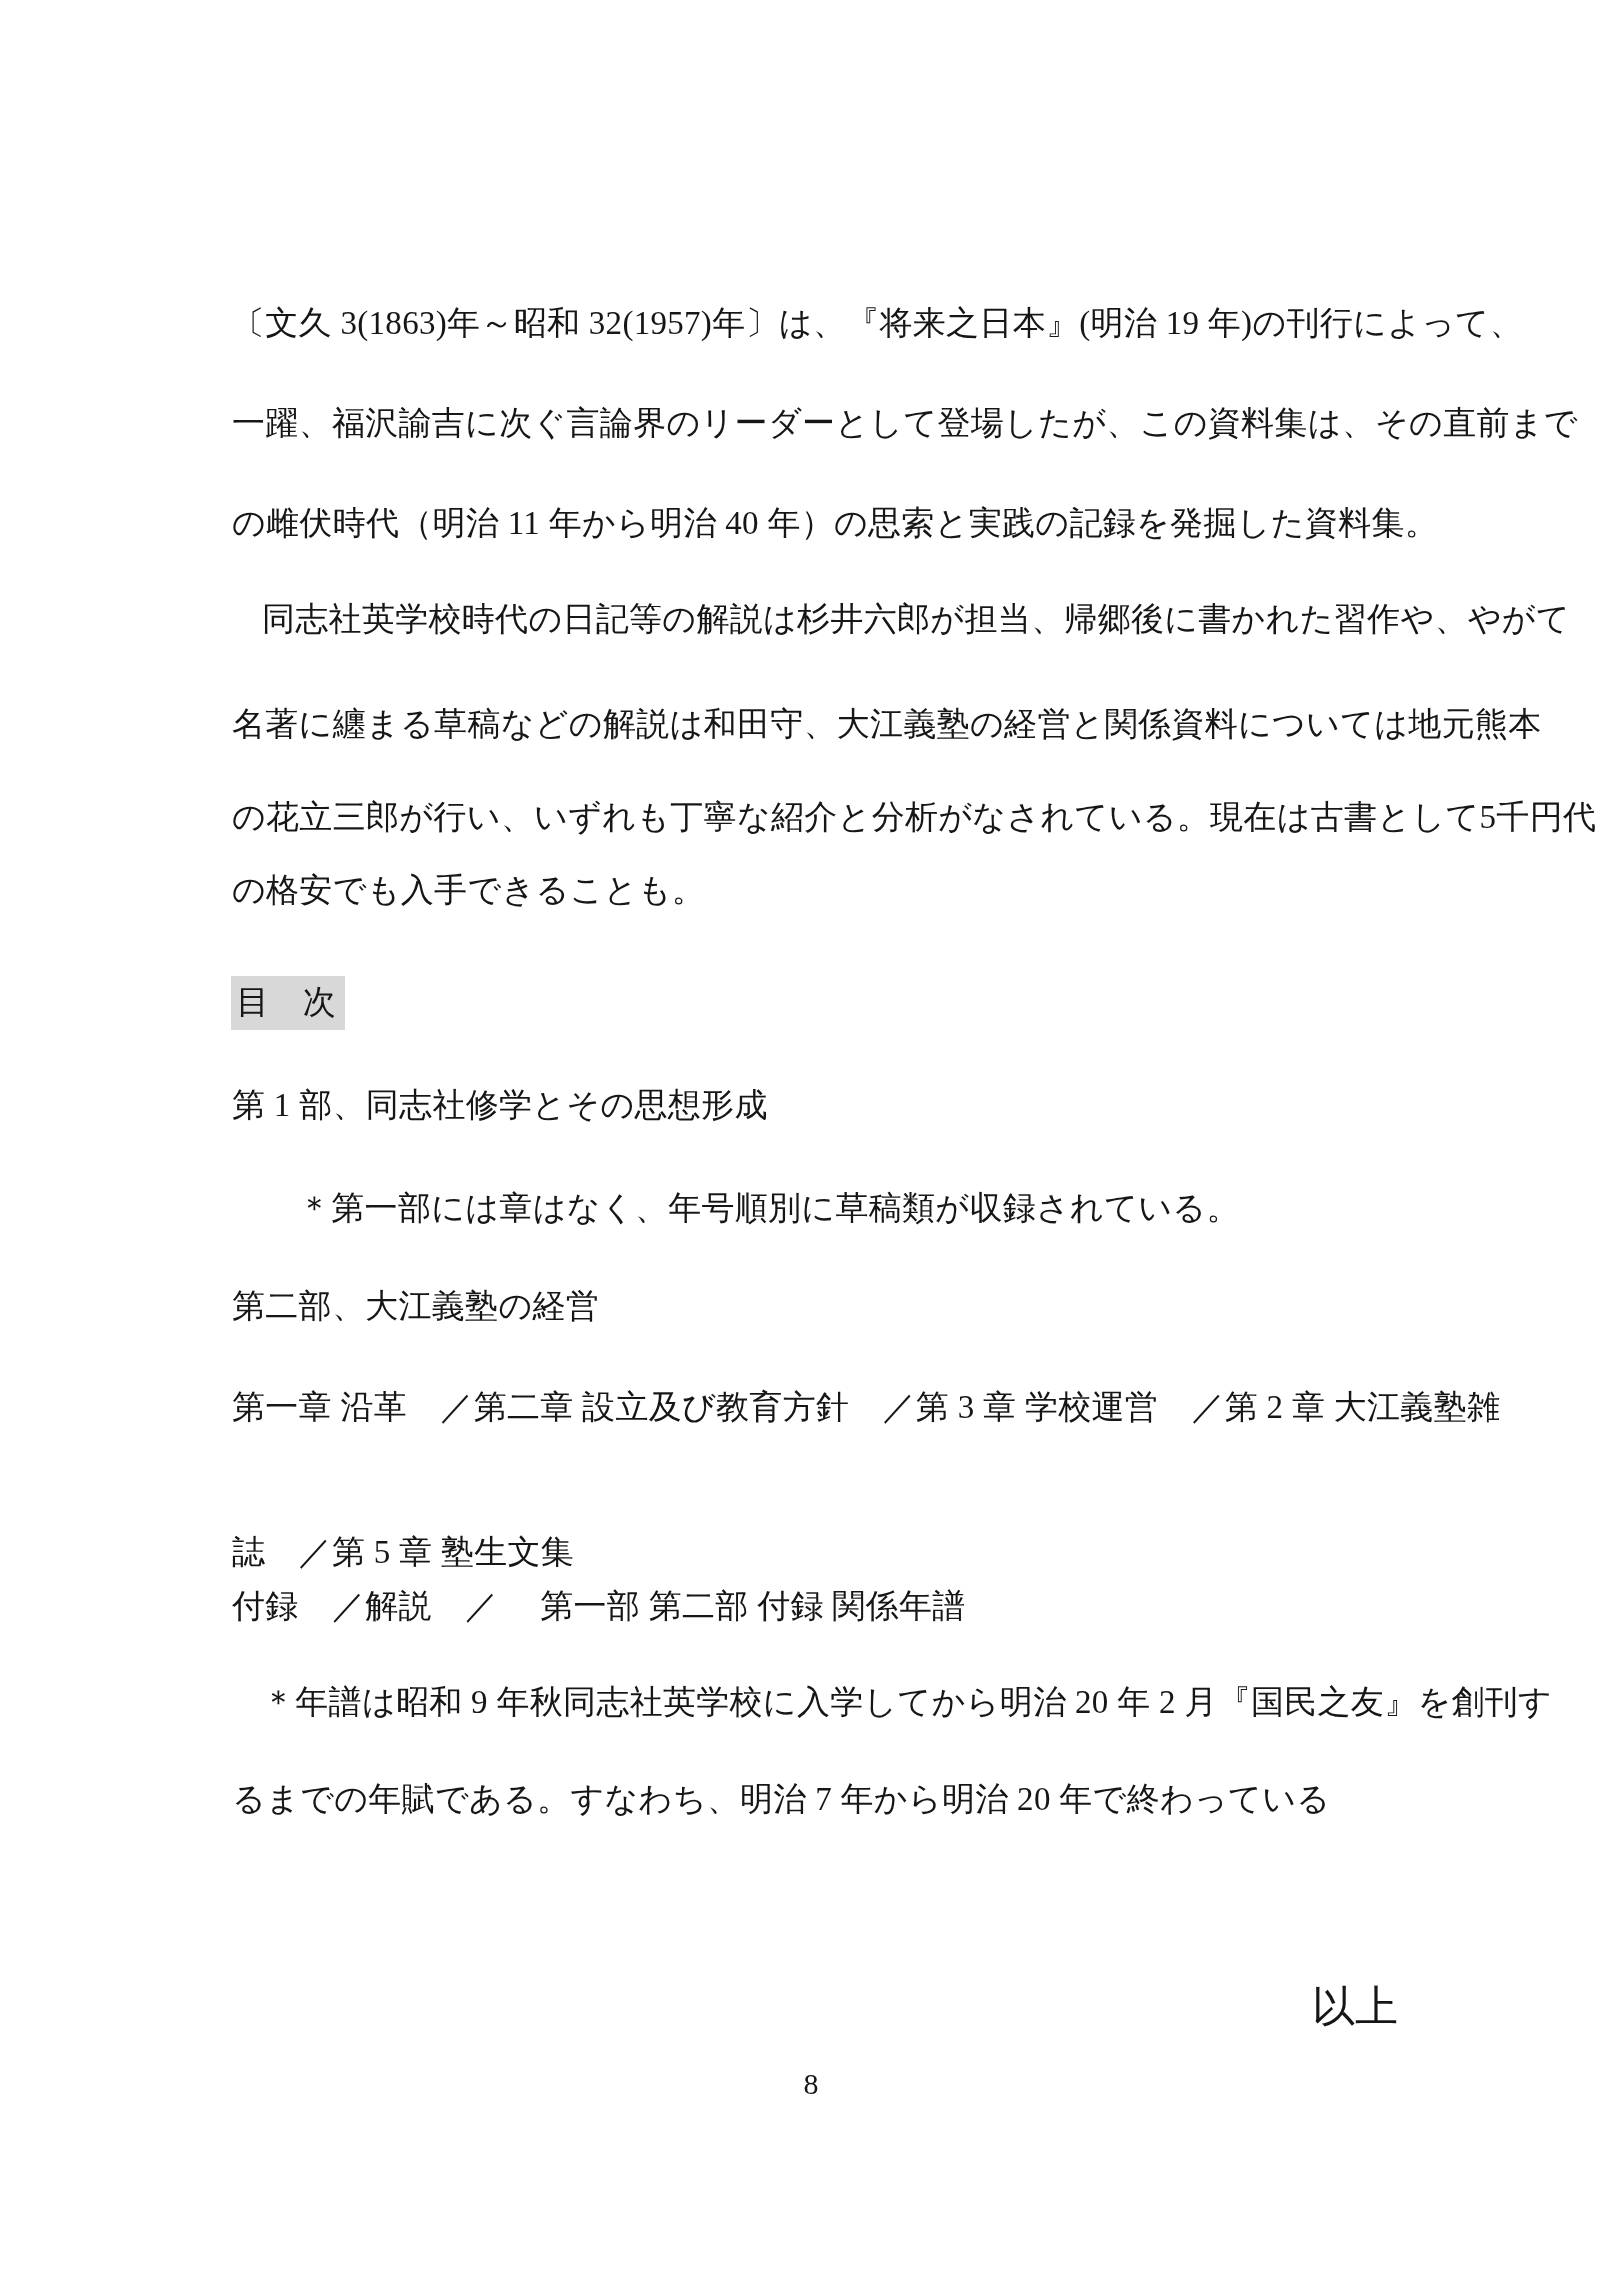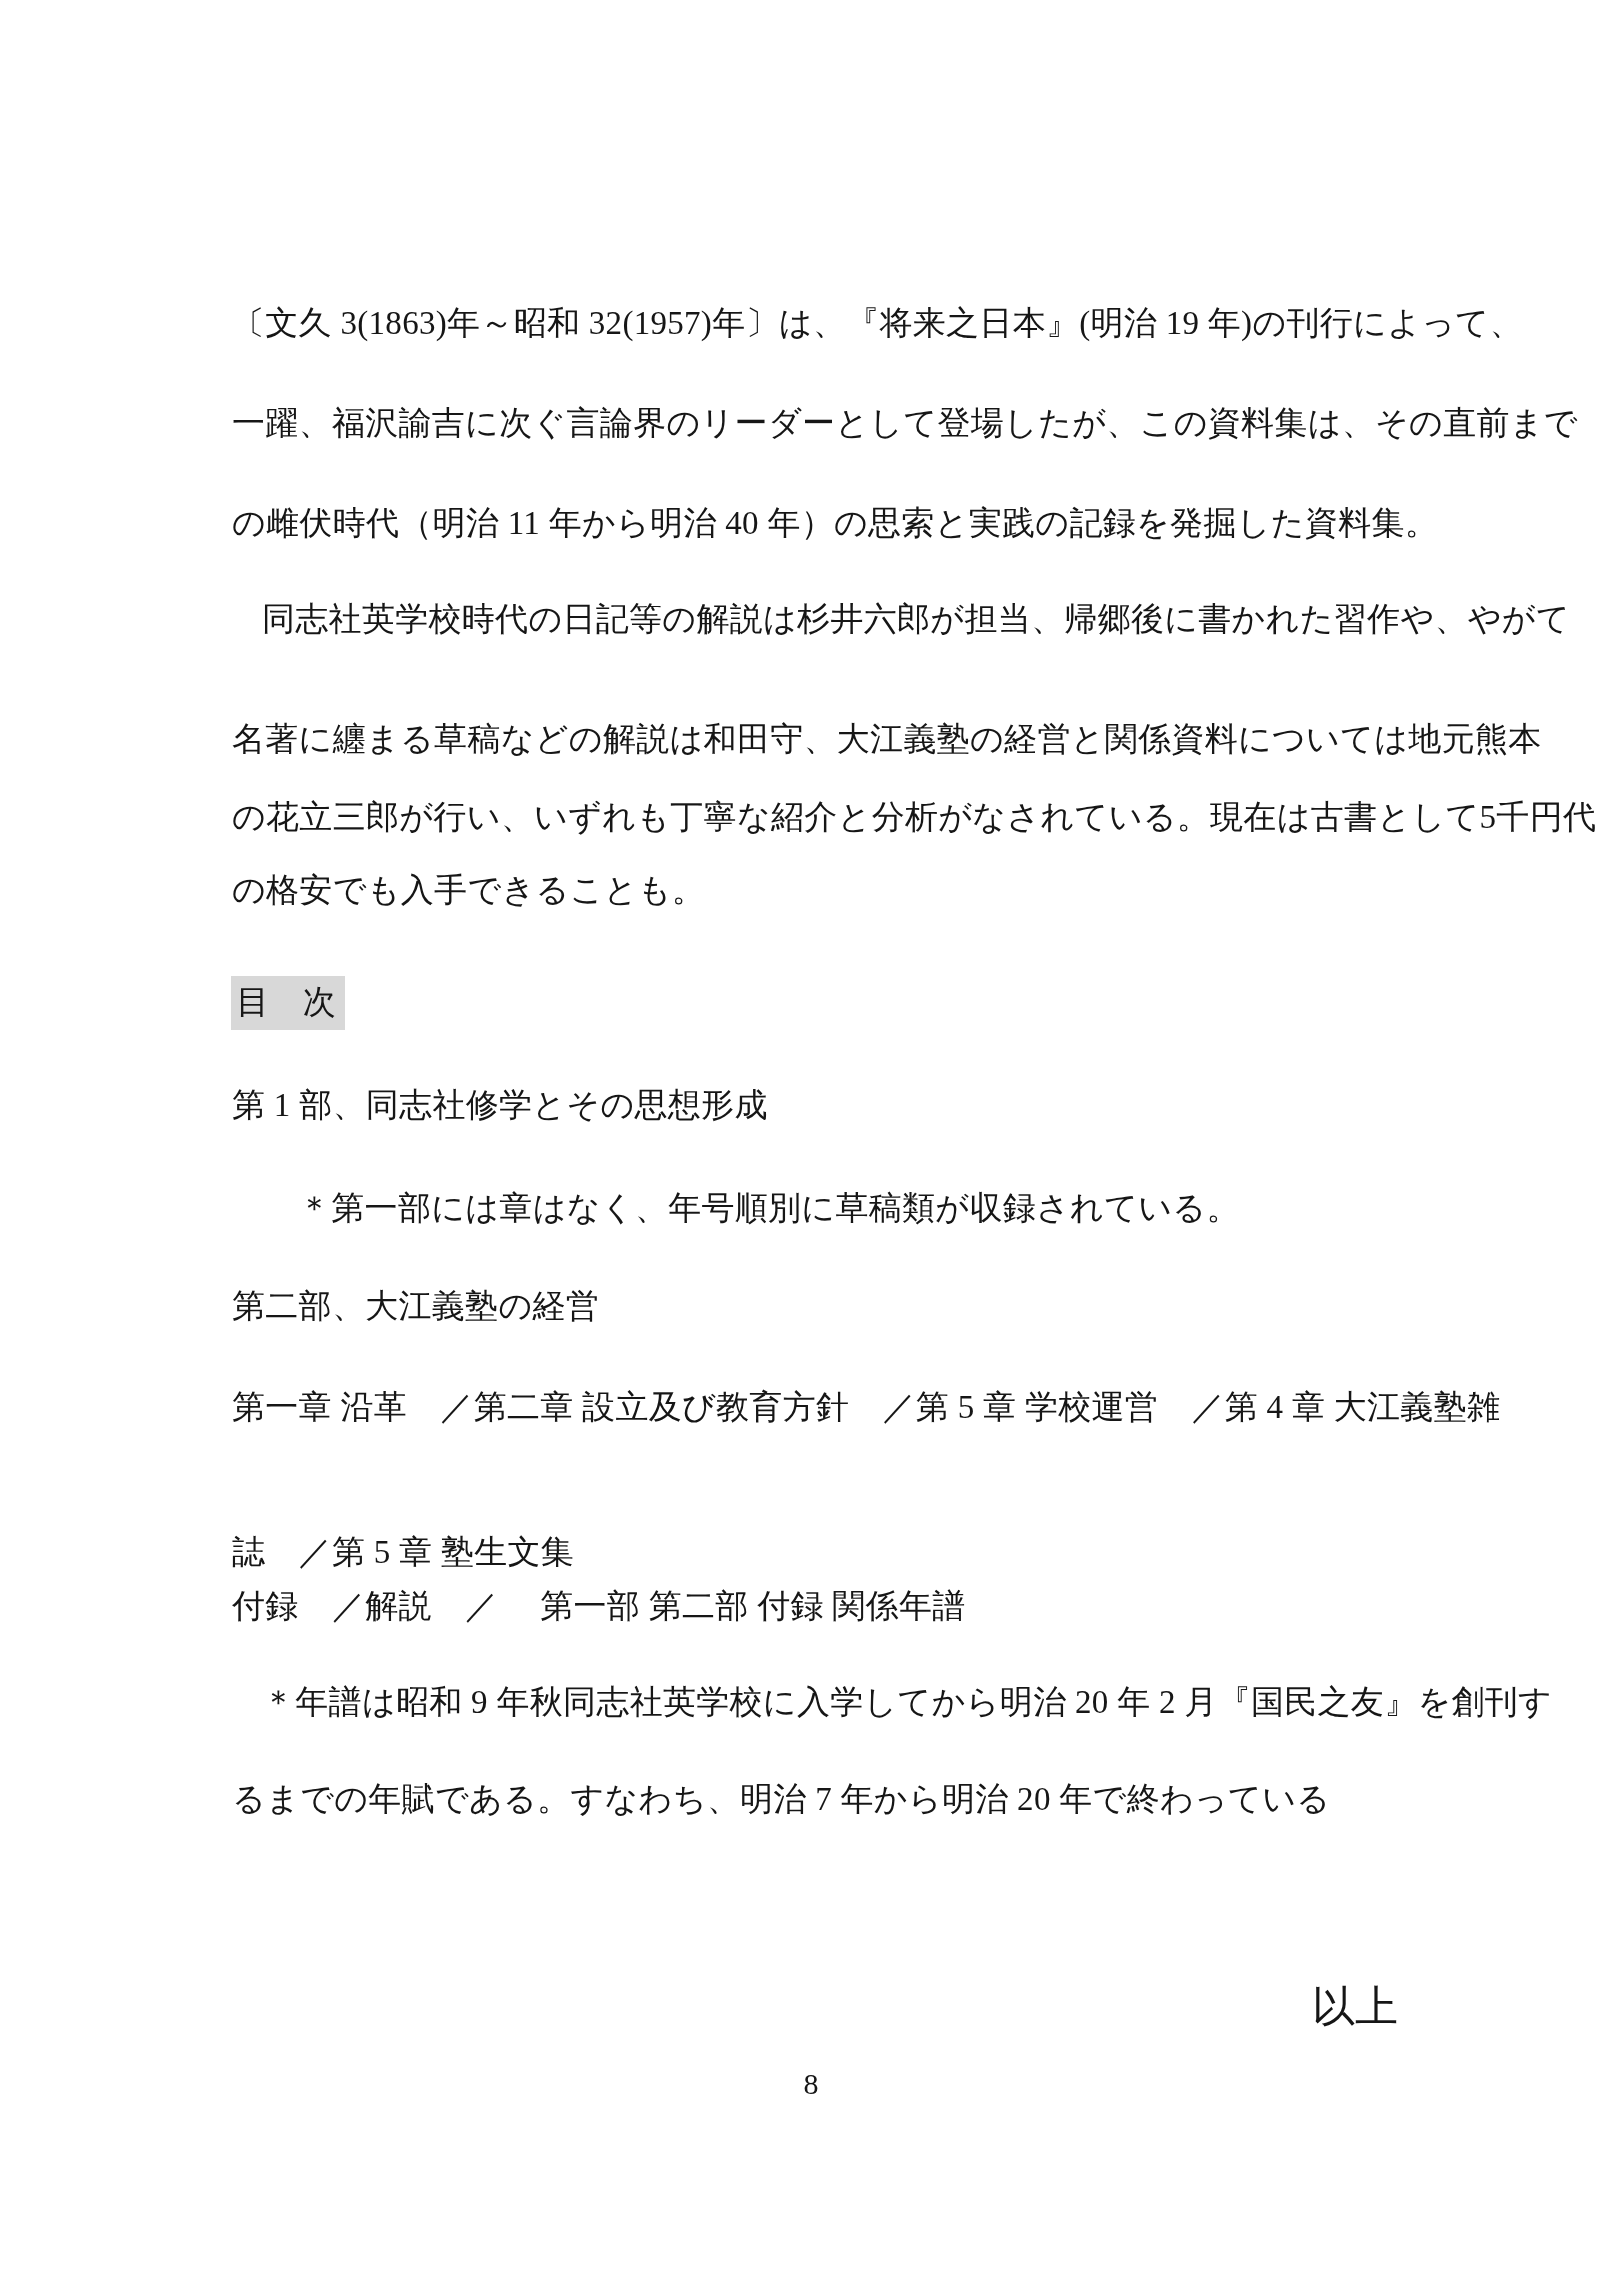--- a/index.html
+++ b/index.html
@@ -61,32 +61,32 @@
 </style>
 </head>
 <body>
 
 <div class="page">
 
   <div class="line" style="top:303px">〔文久 3(1863)年～昭和 32(1957)年〕は、『将来之日本』(明治 19 年)の刊行によって、</div>
   <div class="line" style="top:403px">一躍、福沢諭吉に次ぐ言論界のリーダーとして登場したが、この資料集は、その直前まで</div>
   <div class="line" style="top:503px">の雌伏時代（明治 11 年から明治 40 年）の思索と実践の記録を発掘した資料集。</div>
   <div class="line indent-1" style="top:599px">同志社英学校時代の日記等の解説は杉井六郎が担当、帰郷後に書かれた習作や、やがて</div>
-  <div class="line" style="top:719px">名著に纏まる草稿などの解説は和田守、大江義塾の経営と関係資料については地元熊本</div>
+  <div class="line" style="top:704px">名著に纏まる草稿などの解説は和田守、大江義塾の経営と関係資料については地元熊本</div>
   <div class="line" style="top:797px">の花立三郎が行い、いずれも丁寧な紹介と分析がなされている。現在は古書として5千円代</div>
   <div class="line" style="top:870px">の格安でも入手できることも。</div>
 
   <div class="toc-heading-line">
     <span class="toc-highlight">目　次</span>
   </div>
 
   <div class="line" style="top:1085px">第 1 部、同志社修学とその思想形成</div>
   <div class="line indent-2" style="top:1188px">＊第一部には章はなく、年号順別に草稿類が収録されている。</div>
   <div class="line" style="top:1286px">第二部、大江義塾の経営</div>
-  <div class="line" style="top:1387px">第一章 沿革　／第二章 設立及び教育方針　／第 5 章 学校運営　／第 4 章 大江義塾雑</div>
+  <div class="line" style="top:1387px">第一章 沿革　／第二章 設立及び教育方針　／第 3 章 学校運営　／第 2 章 大江義塾雑</div>
   <div class="line" style="top:1532px">誌　／第 5 章 塾生文集</div>
   <div class="line" style="top:1586px">付録　／解説　／　 第一部 第二部 付録 関係年譜</div>
   <div class="line indent-1" style="top:1682px">＊年譜は昭和 9 年秋同志社英学校に入学してから明治 20 年 2 月『国民之友』を創刊す</div>
   <div class="line" style="top:1779px">るまでの年賦である。すなわち、明治 7 年から明治 20 年で終わっている</div>
 
   <div class="closing-line">以上</div>
 
   <div class="page-number">8</div>
 
 </div>

